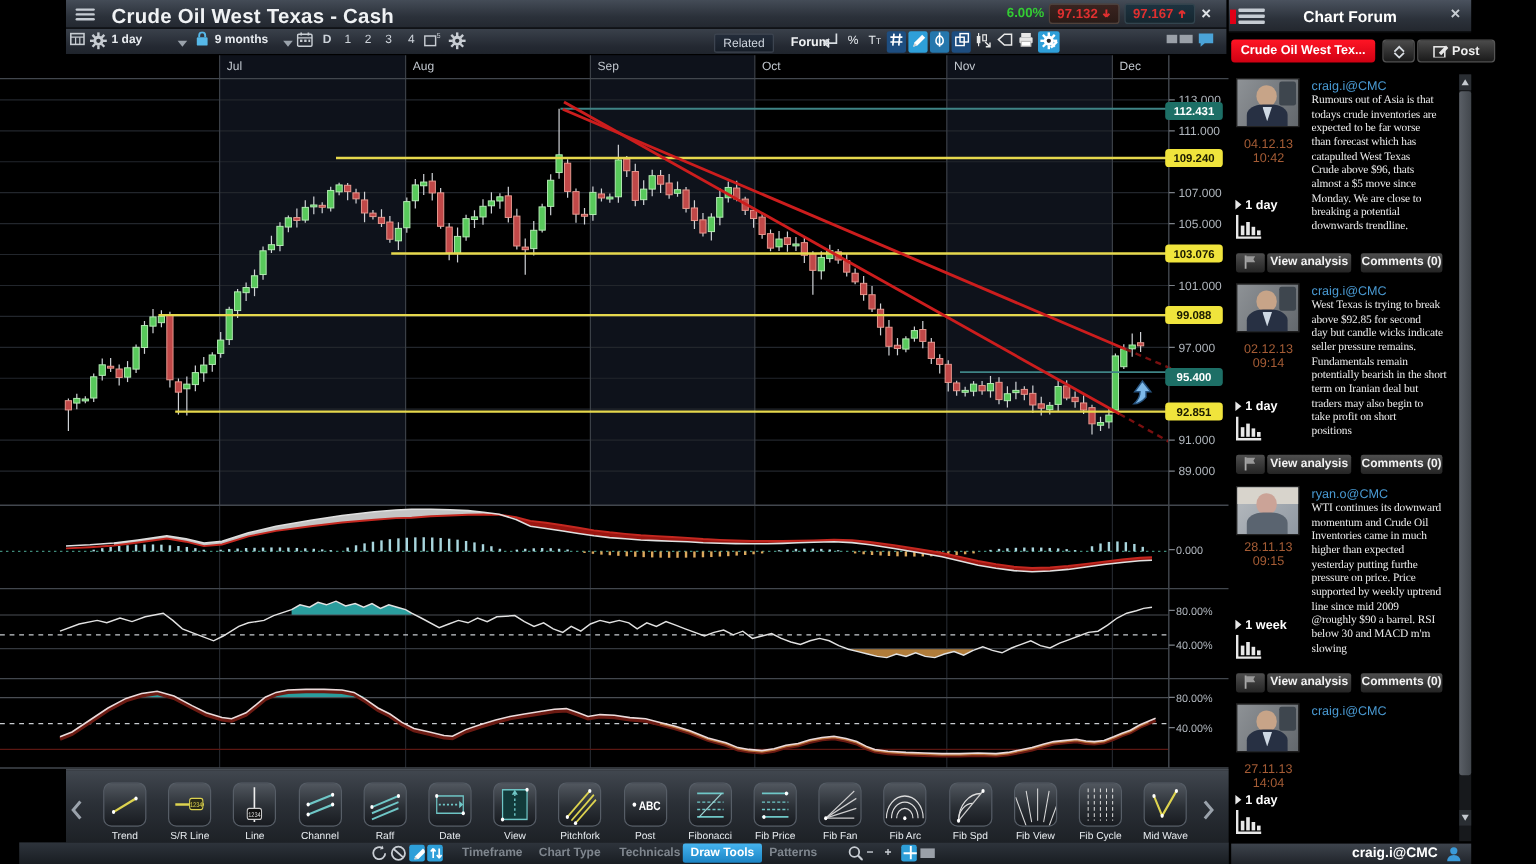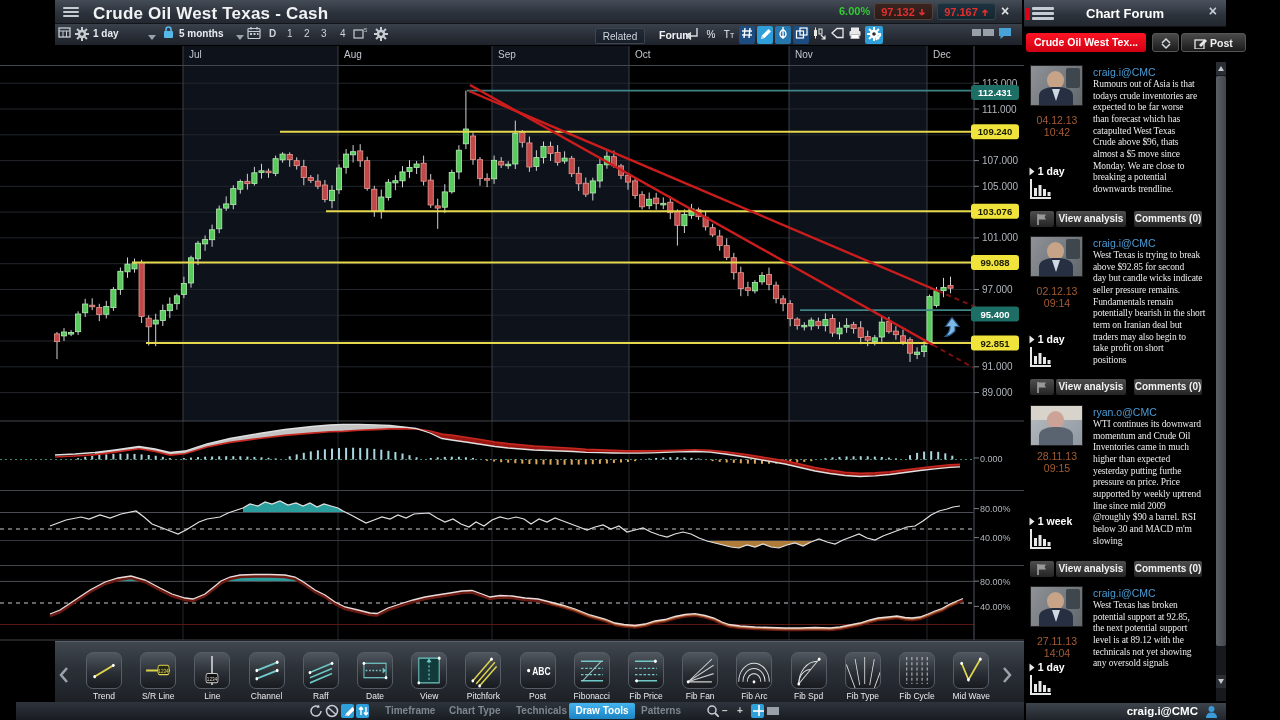--- a/index.html
+++ b/index.html
@@ -593,21 +593,21 @@
             <rect x="7" y="1" width="2" height="3.2" transform="rotate(315 8 8)"></rect>
             <circle cx="8" cy="8" r="1.8" fill="#2a2f36"></circle>
           </g>
         </svg></div>
   <div class="t2" style="left:38px;font-weight:bold;color:#e8ecf0">1 day</div>
   <div class="t2" style="left:93px;top:7px"><span class="caret"></span></div>
   <div class="t2i" style="left:107px;width:13px"><svg width="13" height="13" viewBox="0 0 13 13" xmlns="http://www.w3.org/2000/svg">
           <rect x="2" y="5" width="9" height="7" rx="1" fill="#56b8e8"></rect>
           <path d="M4 5 V3.5 Q4 1 6.5 1 Q9 1 9 3.5 V5" fill="none" stroke="#56b8e8" stroke-width="1.6"></path>
         </svg></div>
-  <div class="t2" style="left:124px;font-weight:bold;color:#e8ecf0">5 months</div>
+  <div class="t2" style="left:124px;font-weight:bold;color:#e8ecf0">9 months</div>
   <div class="t2" style="left:181px;top:7px"><span class="caret"></span></div>
   <div class="t2i" style="left:192px;width:14px"><svg width="14" height="14" viewBox="0 0 14 14" xmlns="http://www.w3.org/2000/svg">
           <rect x="1" y="2.5" width="12" height="10" rx="1" fill="none" stroke="#c8cdd3" stroke-width="1.2"></rect>
           <line x1="1" y1="5.5" x2="13" y2="5.5" stroke="#c8cdd3"></line>
           <line x1="4" y1="1" x2="4" y2="3.5" stroke="#c8cdd3" stroke-width="1.4"></line>
           <line x1="10" y1="1" x2="10" y2="3.5" stroke="#c8cdd3" stroke-width="1.4"></line>
           <rect x="3" y="7" width="2" height="2" fill="#c8cdd3"></rect>
           <rect x="6.5" y="7" width="2" height="2" fill="#c8cdd3"></rect>
           <rect x="10" y="7" width="1.5" height="2" fill="#c8cdd3"></rect>
         </svg></div>
@@ -839,21 +839,21 @@
         <div class="toollabel">Fib Spd</div>
       </div>
 <div class="toolbtn" style="left:786.3px">
         <div class="toolicon"><svg width="34" height="35" viewBox="0 0 40 34" preserveAspectRatio="none" xmlns="http://www.w3.org/2000/svg">
             <line x1="10" y1="4" x2="10" y2="30" stroke="#dcdcdc" stroke-width="1" transform="rotate(-24 22 30)"></line>
             <line x1="16" y1="4" x2="16" y2="30" stroke="#dcdcdc" stroke-width="1" transform="rotate(-12 22 30)"></line>
             <line x1="22" y1="4" x2="22" y2="30" stroke="#dcdcdc" stroke-width="1" transform="rotate(0 22 30)"></line>
             <line x1="28" y1="4" x2="28" y2="30" stroke="#dcdcdc" stroke-width="1" transform="rotate(12 22 30)"></line>
             <line x1="34" y1="4" x2="34" y2="30" stroke="#dcdcdc" stroke-width="1" transform="rotate(24 22 30)"></line>
           </svg></div>
-        <div class="toollabel">Fib Type</div>
+        <div class="toollabel">Fib View</div>
       </div>
 <div class="toolbtn" style="left:840.5px">
         <div class="toolicon"><svg width="34" height="35" viewBox="0 0 40 34" preserveAspectRatio="none" xmlns="http://www.w3.org/2000/svg">
             <line x1="8" y1="4" x2="8" y2="30" stroke="#dcdcdc" stroke-width="1" stroke-dasharray="3 2"></line>
             <line x1="14" y1="4" x2="14" y2="30" stroke="#dcdcdc" stroke-width="1" stroke-dasharray="3 2"></line>
             <line x1="20" y1="4" x2="20" y2="30" stroke="#dcdcdc" stroke-width="1" stroke-dasharray="3 2"></line>
             <line x1="26" y1="4" x2="26" y2="30" stroke="#dcdcdc" stroke-width="1" stroke-dasharray="3 2"></line>
             <line x1="32" y1="4" x2="32" y2="30" stroke="#dcdcdc" stroke-width="1" stroke-dasharray="3 2"></line>
           </svg></div>
         <div class="toollabel">Fib Cycle</div>
@@ -1006,21 +1006,20 @@
       </div>
   <div class="post" style="top:583px;height:114px">
         <div class="avatar">
           <div class="av-bg1"></div>
           <div class="av-head" style="background:#c7a488"></div>
           <div class="av-body" style="background:#273043"></div>
           <div class="av-shirt"></div>
         </div>
         <div class="puser">craig.i@CMC</div>
         <div class="pdate" style="top:52px">27.11.13<br>14:04</div>
-        <div class="ptext">West Texas has broken<br>potential support at 92.85,<br>the next  potential support<br>level is at 89.12 with the<br>technicals not yet showing<br>any oversold signals</div>
         <div class="pperiod" style="top:78px"><svg width="6" height="9" viewBox="0 0 6 9" style="vertical-align:-1px">
             <path d="M0.5 0.5 L5.5 4.5 L0.5 8.5 Z" fill="#e8e8e8"></path>
           </svg>&nbsp;<b>1 day</b></div>
         <div class="pbar" style="top:92px"><svg width="22" height="21" viewBox="0 0 22 21">
             <path d="M1 0 V19 H21" stroke="#e8e8e8" stroke-width="2" fill="none"></path>
             <rect x="4" y="9" width="3" height="8" fill="#e8e8e8"></rect>
             <rect x="8.5" y="6" width="3" height="11" fill="#e8e8e8"></rect>
             <rect x="13" y="10" width="3" height="7" fill="#e8e8e8"></rect>
             <rect x="17.5" y="13" width="3" height="4" fill="#e8e8e8"></rect>
           </svg></div>

